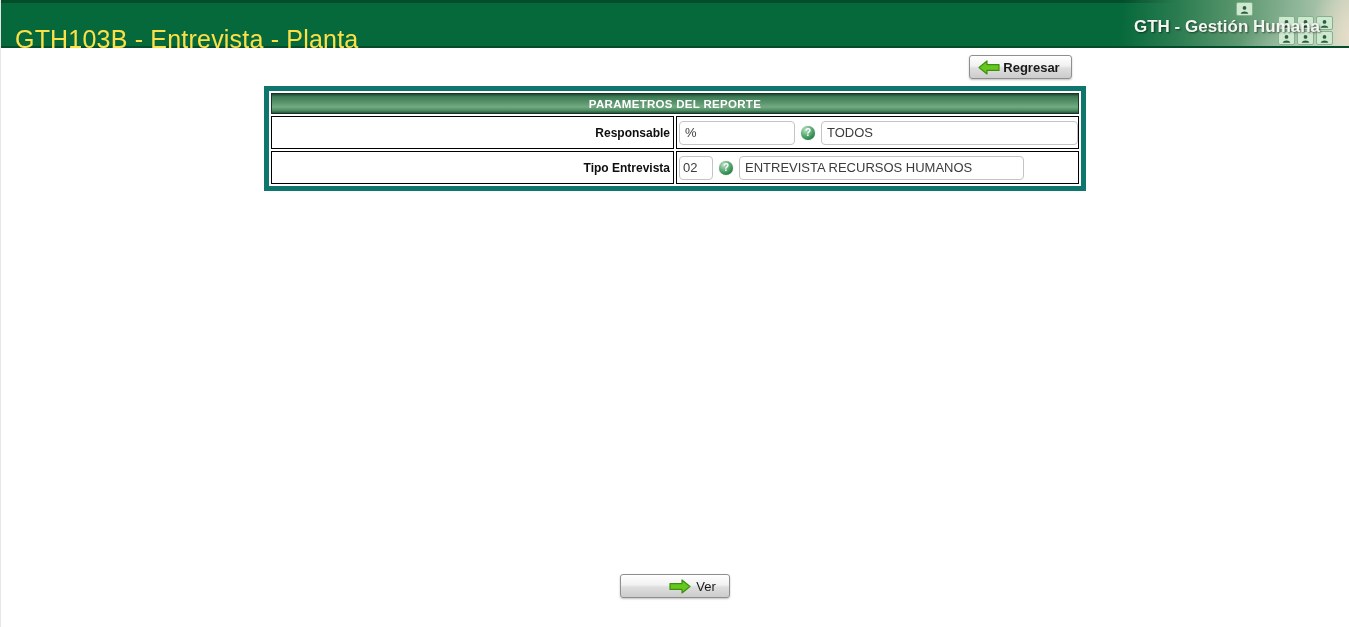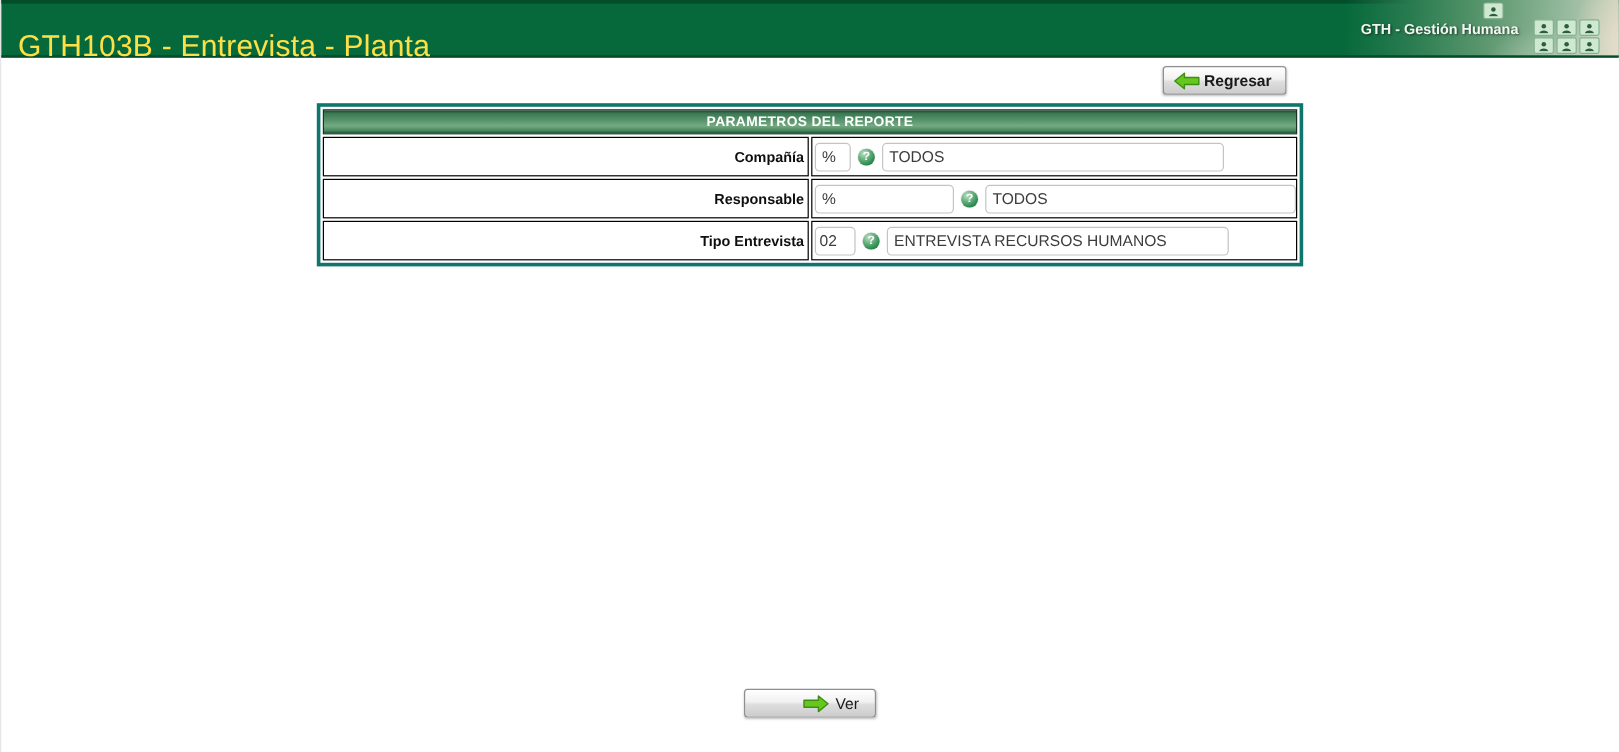--- a/index.html
+++ b/index.html
@@ -20,21 +20,21 @@
   }
   .brand{
     position:absolute;right:0;top:-3px;width:254px;height:46px;
     background:
       radial-gradient(ellipse 70px 95px at 102% 80%, rgba(235,224,204,0.95), rgba(235,224,204,0) 65%),
       radial-gradient(ellipse 130px 55px at 86% 115%, rgba(195,210,190,0.75), rgba(195,210,190,0) 60%),
       linear-gradient(94deg, rgba(6,105,59,0) 0%, rgba(6,105,59,0) 10%, #2a7c50 32%, #5c976f 56%, #93b89b 80%, #c3ceb9 97%);
   }
   .brand-text{
     position:absolute;left:38px;top:17px;
-    color:#f2f6f1;font-size:12px;font-weight:bold;white-space:nowrap;
+    color:#f2f6f1;font-size:17px;font-weight:bold;white-space:nowrap;
     text-shadow:1px 1px 2px rgba(0,0,0,0.55);
   }
   .tile{
     position:absolute;width:17px;height:14px;background:#cfe8d0;
     border:1px solid #84b18e;border-radius:2px;box-sizing:border-box;
     display:flex;align-items:center;justify-content:center;
   }
   .t0{left:140px;top:2px;} .t1{left:182px;top:16px;} .t2{left:201px;top:16px;}
   .t3{left:220px;top:16px;} .t4{left:182px;top:31px;} .t5{left:201px;top:31px;}
   .t6{left:220px;top:31px;}
@@ -47,21 +47,21 @@
     font-family:"Liberation Sans",sans-serif;font-size:13px;color:#1a1a1a;
     box-shadow:0 1px 2px rgba(0,0,0,0.25);cursor:pointer;
   }
   .btn span{flex:1;text-align:center;}
   .btn-regresar{left:968px;top:55px;width:103px;font-weight:bold;}
   .btn-ver{left:619px;top:574px;width:110px;padding-left:48px;}
   
   table.params{
     position:absolute;left:263px;top:86px;width:822px;
     border-collapse:separate;border-spacing:2px;
-    border:3px solid #0f766e;background:#fff;table-layout:fixed;
+    border:5px solid #0f766e;background:#fff;table-layout:fixed;
   }
   th.title-bar{
     height:17px;
     background:linear-gradient(180deg,#1e4630 0%,#3c7a54 14%,#549068 40%,#74aa82 68%,#498a5f 88%,#24523a 100%);
     border:1px solid #173526;
     color:#ffffff;font-size:11.5px;font-weight:bold;letter-spacing:0.3px;text-align:center;
   }
   td{border:1px solid #000;height:31px;padding:0;}
   td.lbl{
     width:385px;text-align:right;padding-right:3px;
@@ -142,30 +142,20 @@
       </svg>
     <span>Regresar</span>
   </button>
 
   <table class="params">
     <tbody>
         <tr>
       <th class="title-bar" colspan="2">PARAMETROS DEL REPORTE</th>
     </tr>
 
-    <tr>
-      <td class="lbl">Compañía</td>
-      <td class="val">
-            <div class="valwrap">
-        <input class="fld w30" value="%" style="">
-        <span class="help">?</span>
-        <input class="fld desc" value="TODOS" style="">
-      </div>
-          </td>
-    </tr>
 
 
     <tr>
       <td class="lbl">Responsable</td>
       <td class="val">
             <div class="valwrap">
         <input class="fld w116" value="%" style="">
         <span class="help">?</span>
         <input class="fld desc" value="TODOS" style="">
       </div>

